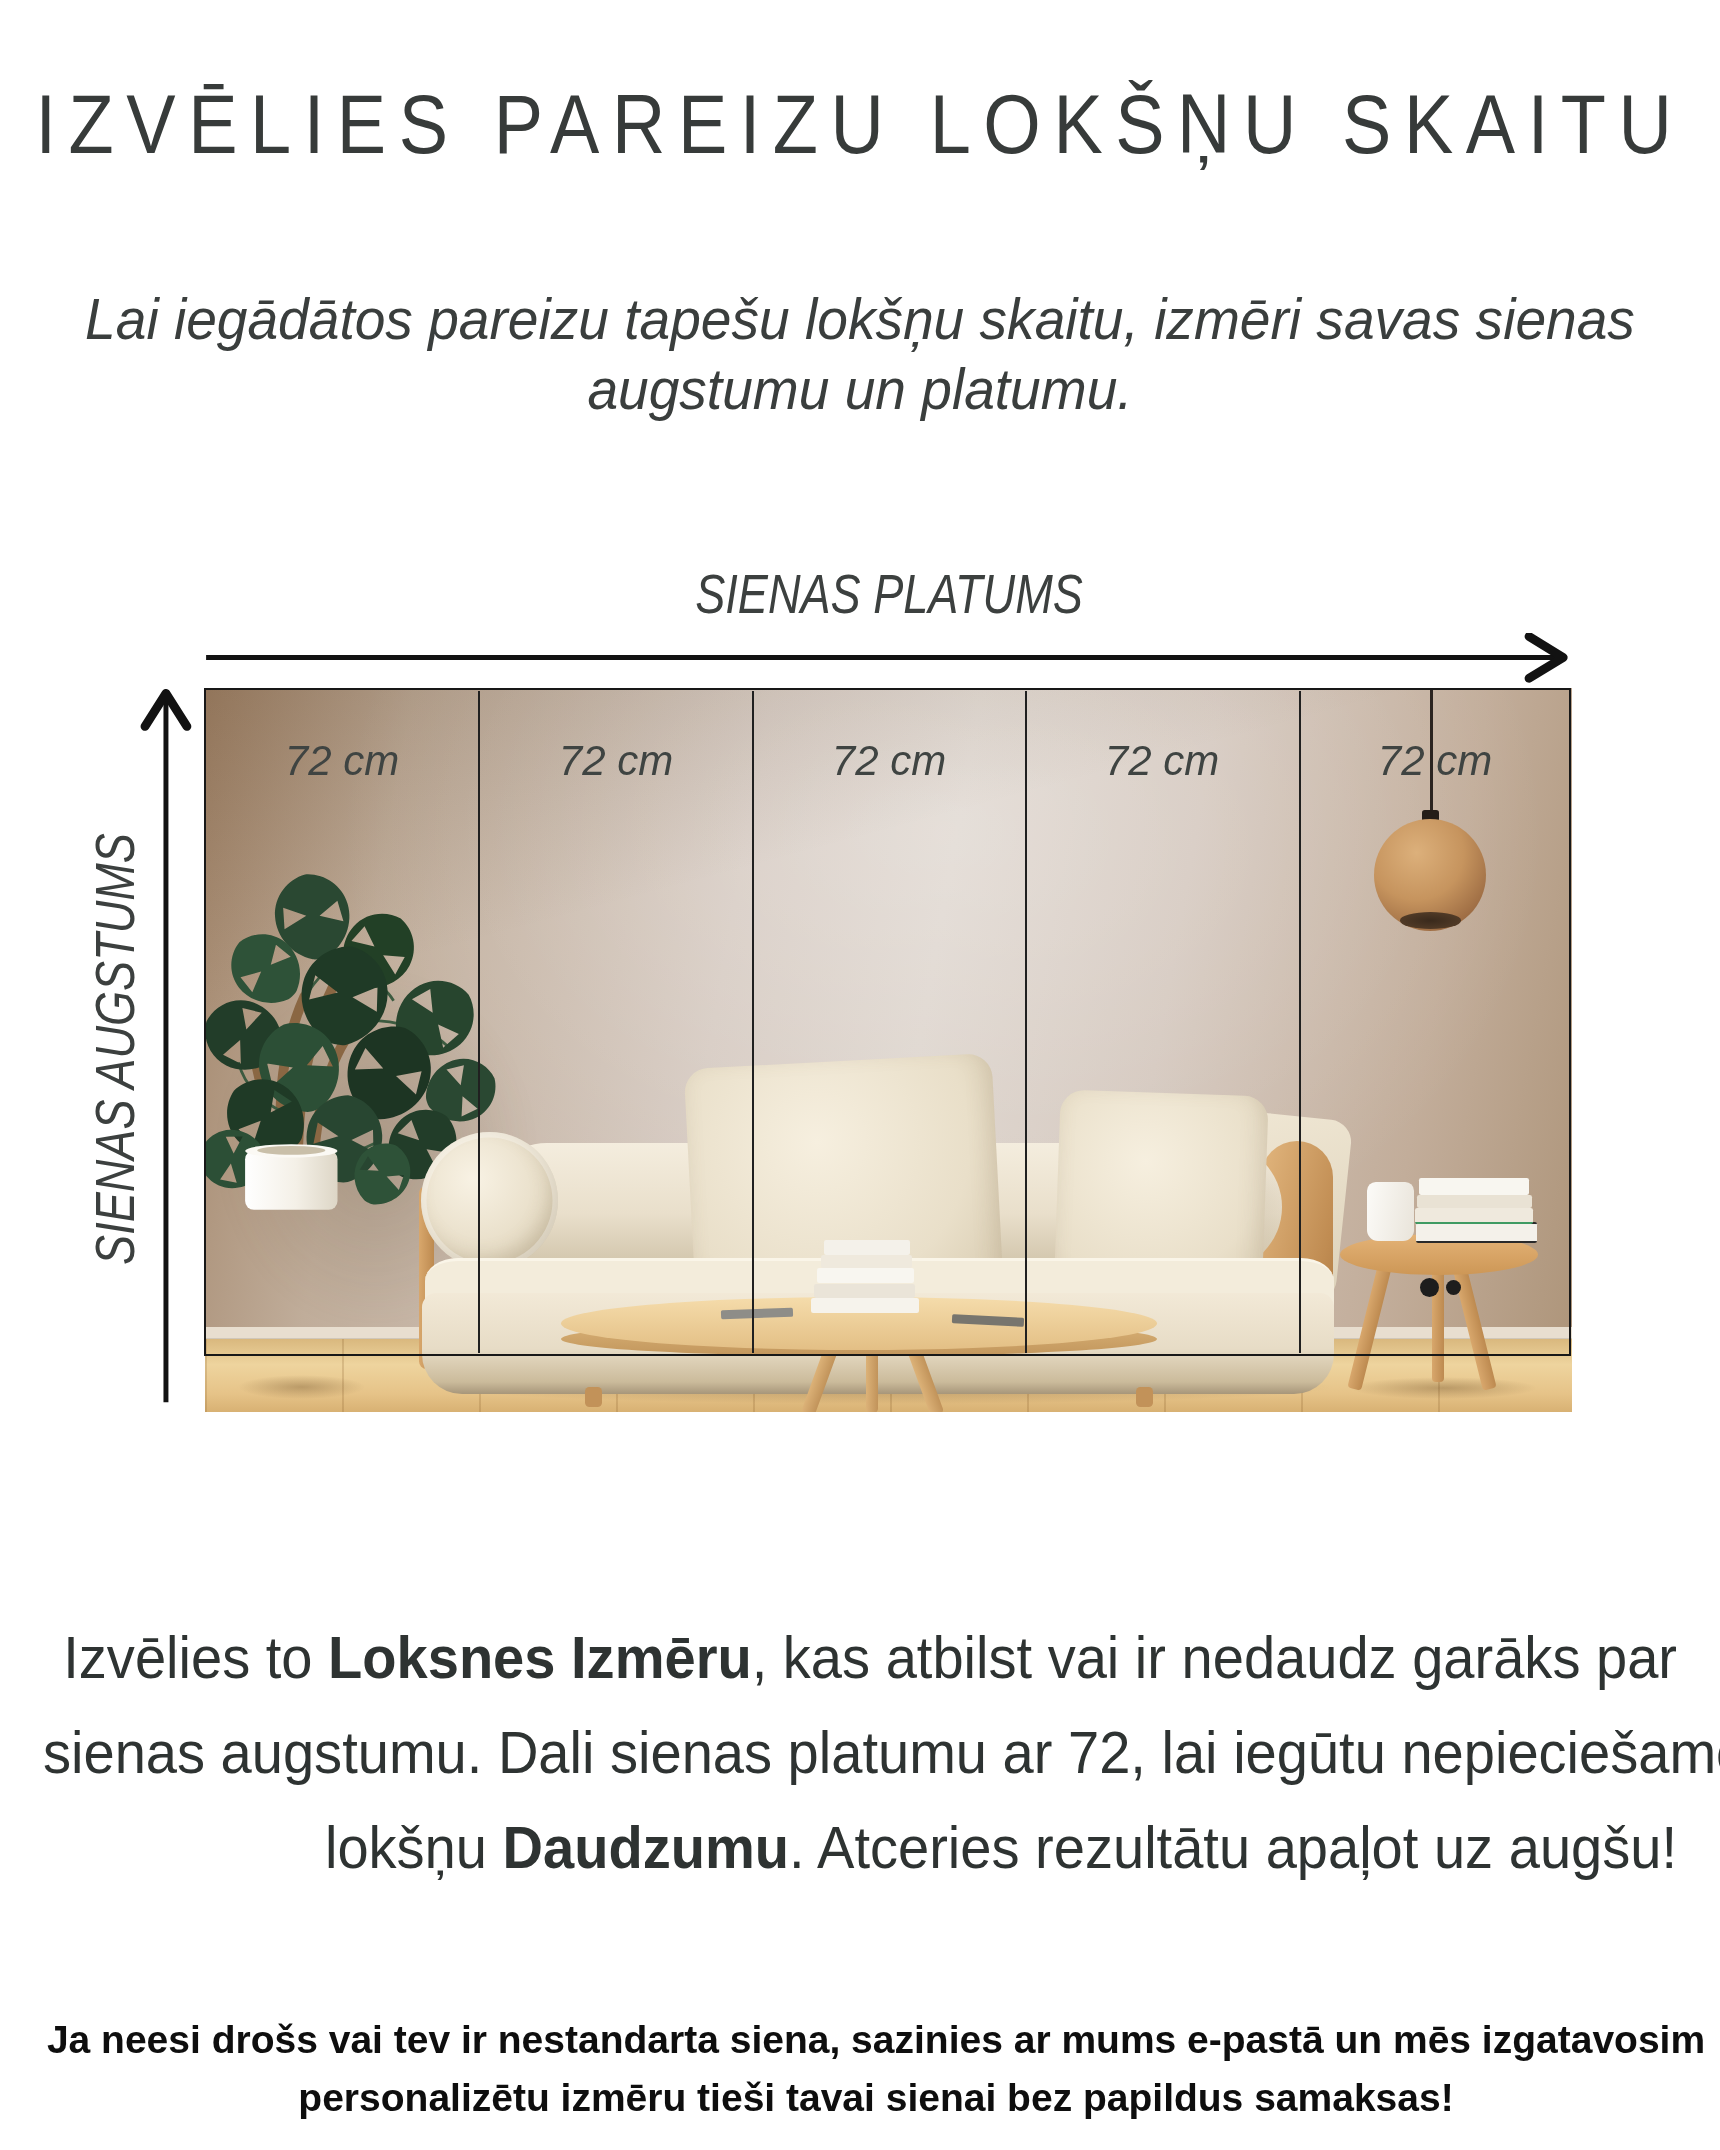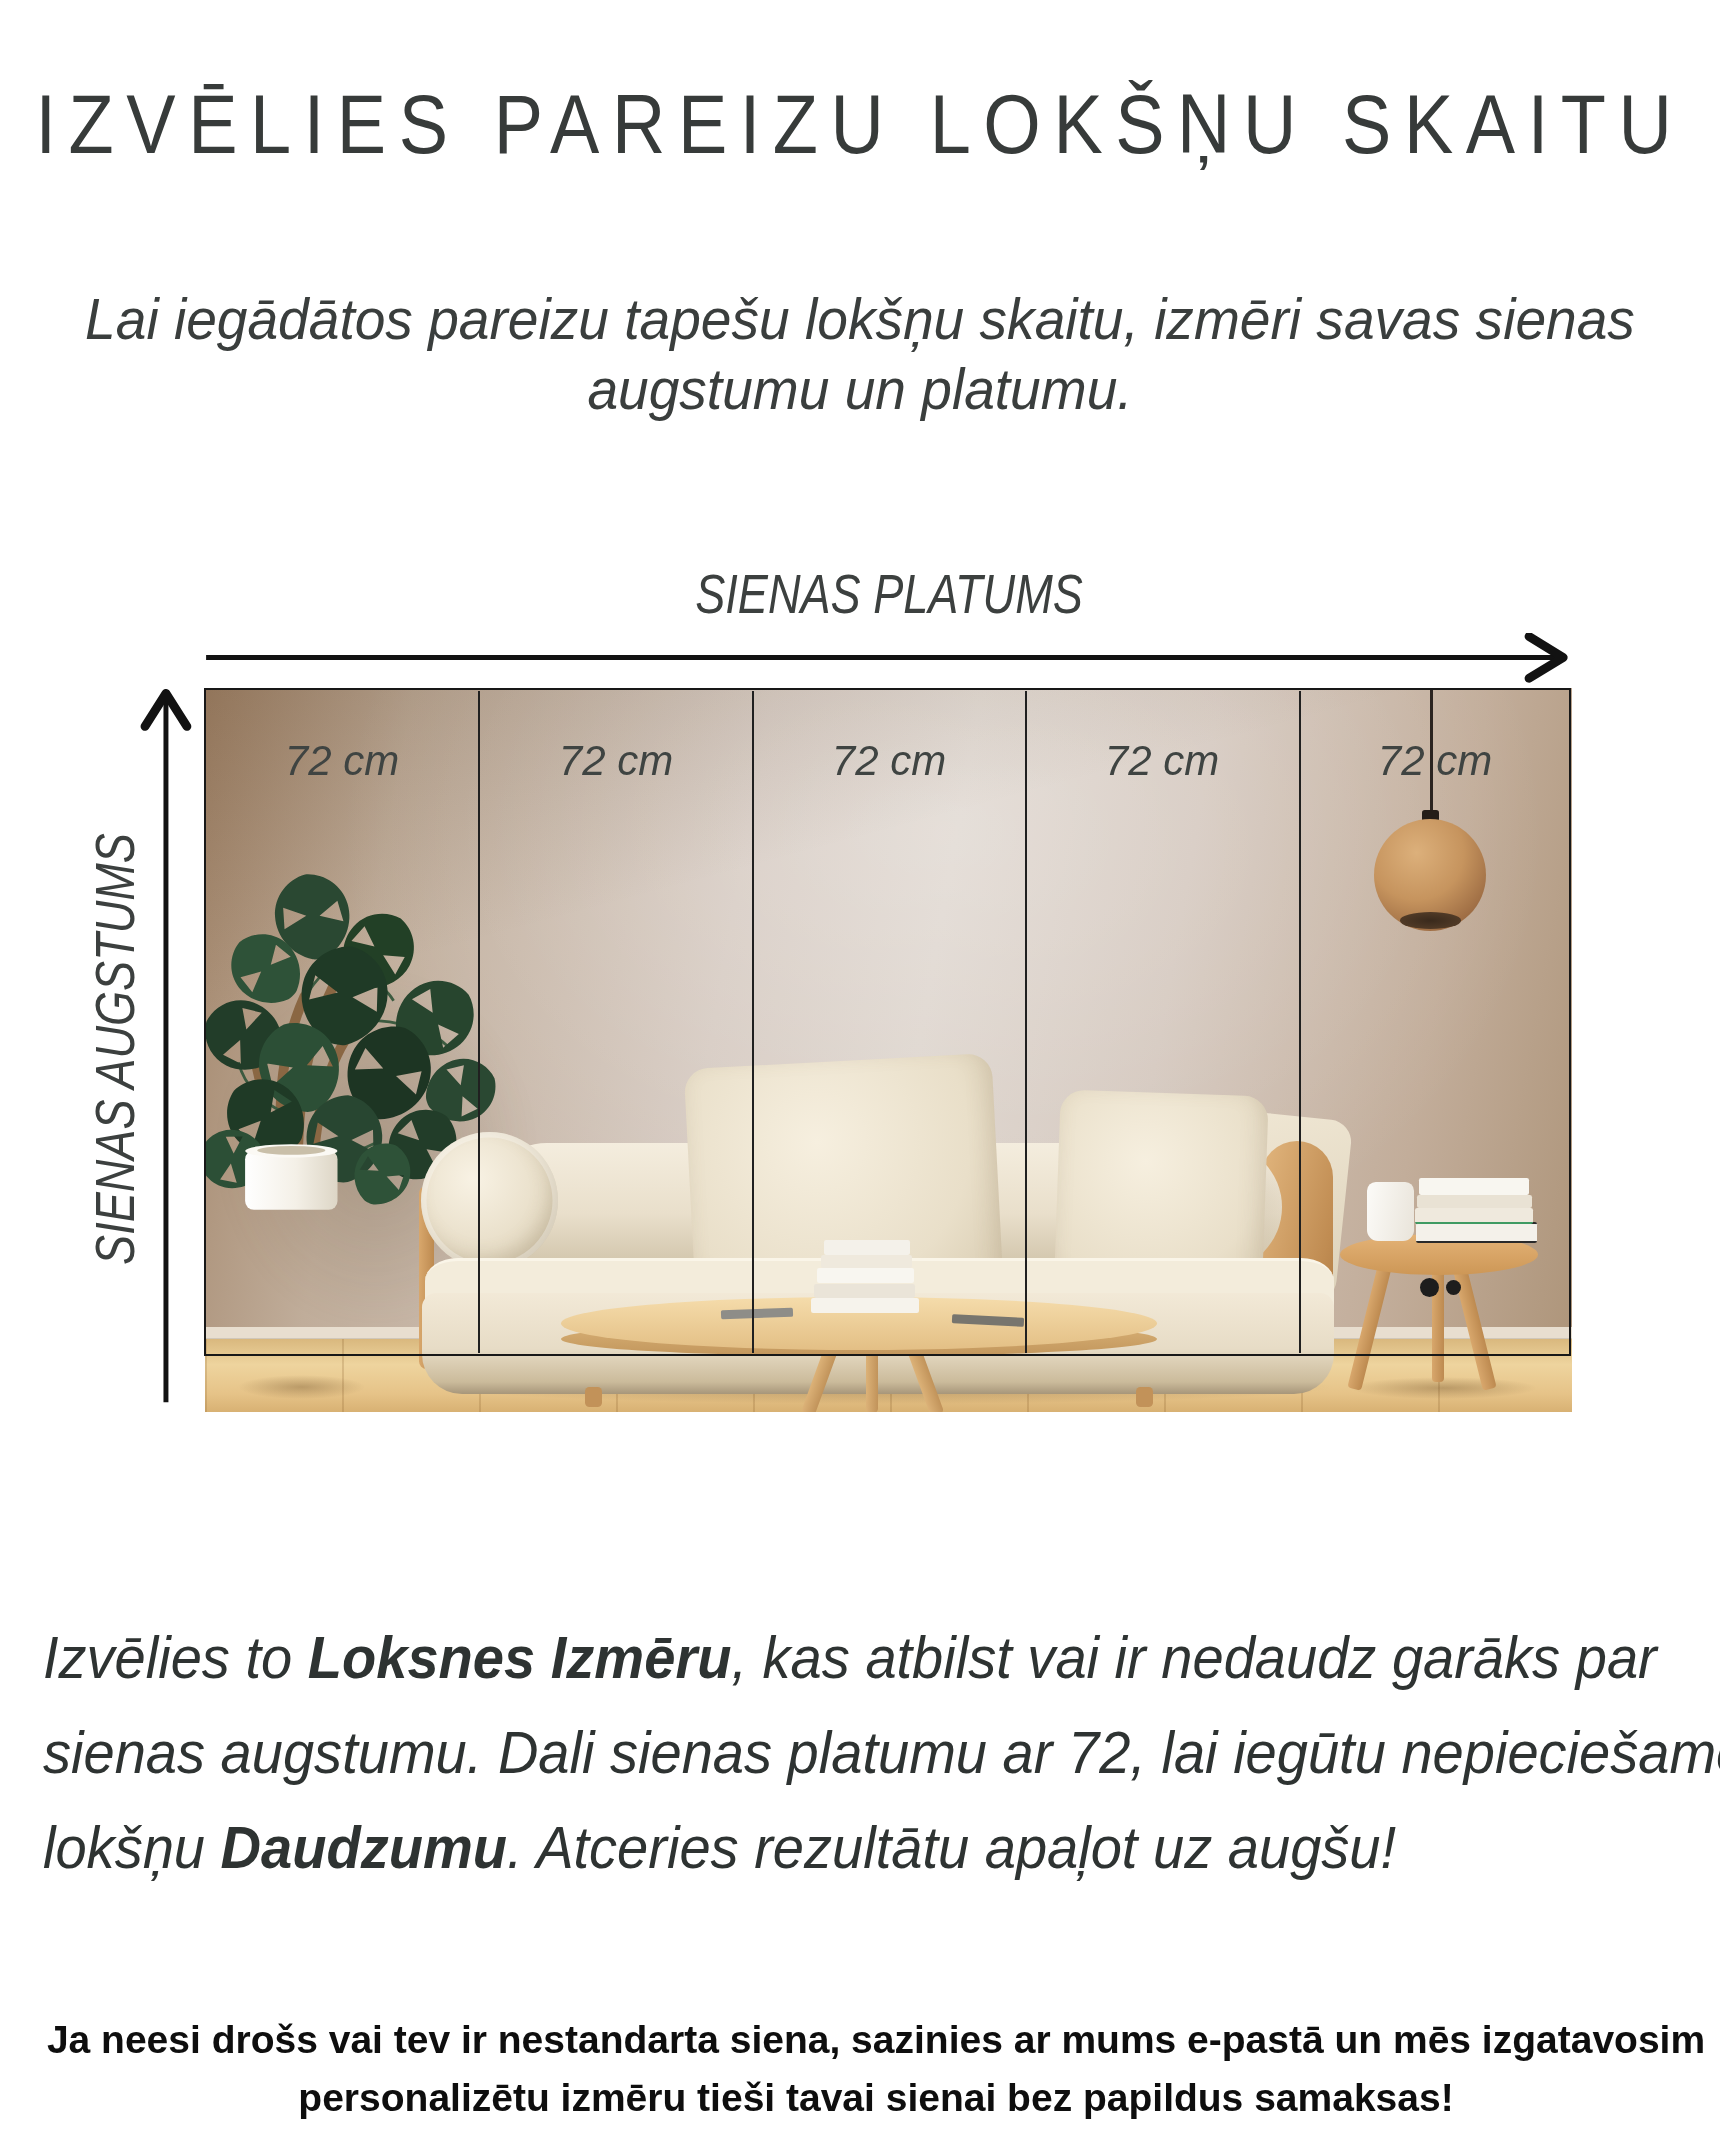--- a/index.html
+++ b/index.html
@@ -87,21 +87,21 @@
   #lamp-opening{position:absolute;left:1195px;top:224px;width:61px;height:16.5px;border-radius:50%;
     background:radial-gradient(#3a2a1c,#5a412b);}
 
   
   #measure-frame{left:204px;top:688px;width:1367px;height:668px;border:2.8px solid #181818;box-sizing:border-box;}
   .divider{position:absolute;top:691px;height:662px;width:1.7px;background:#202020;}
   .panel-label{position:absolute;top:737px;font-style:italic;font-size:42px;color:#3f4442;
     transform:translateX(-50%);white-space:nowrap;}
 
   
-  #instructions{top:1611px;width:100%;text-align:left;font-style:italic;font-weight:500;
+  #instructions{top:1611px;width:100%;text-align:right;font-weight:500;
     color:#2e3332;font-size:59px;line-height:95px;}
   #instructions .line{white-space:nowrap;transform:scaleX(.95);transform-origin:center;}
   #instructions b{font-weight:700;}
   #footer{top:2011px;width:100%;text-align:center;font-weight:600;color:#0e0e0e;
     font-size:39px;line-height:58px;margin-left:16px;}
   #footer .line{white-space:nowrap;}
 </style>
 </head>
 <body>
 

